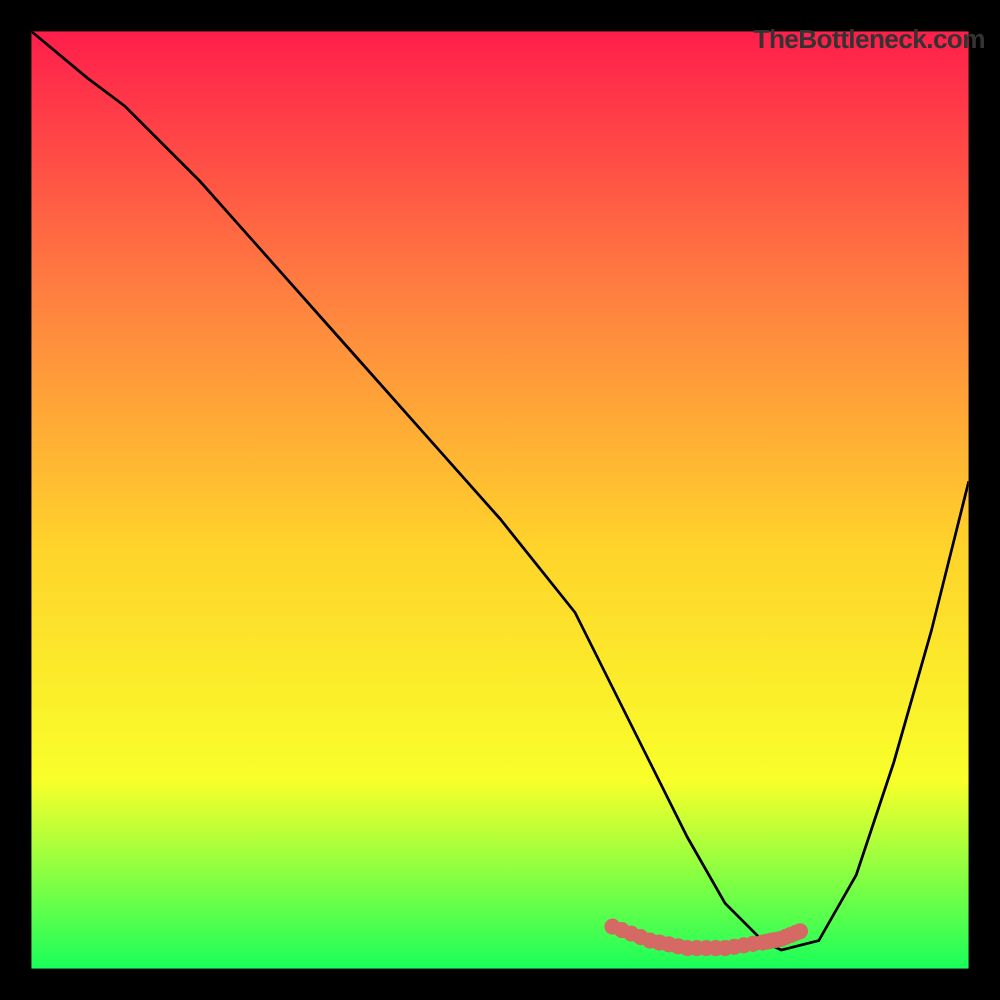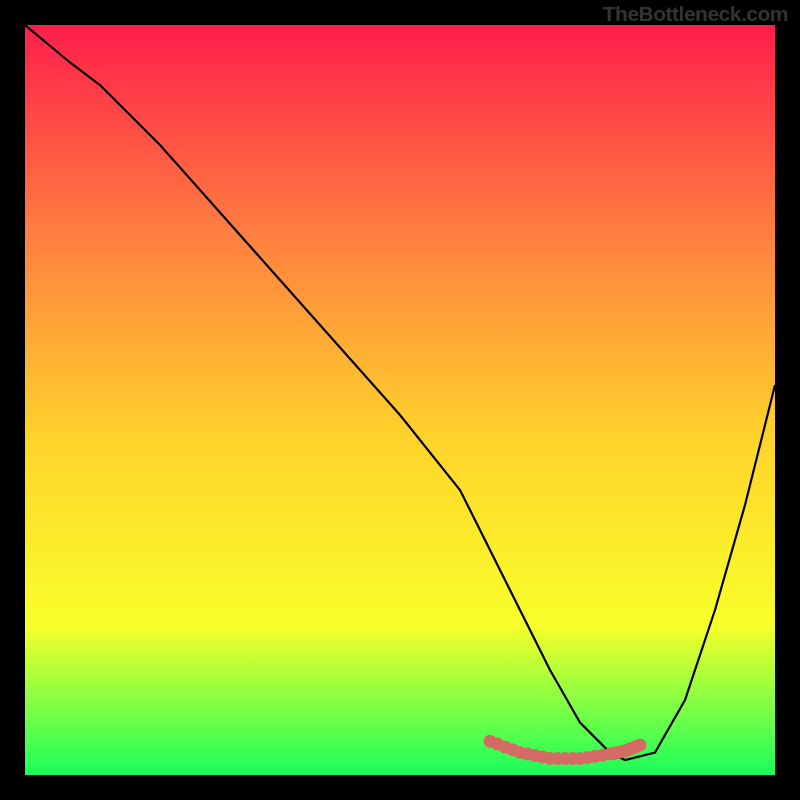--- a/index.html
+++ b/index.html
@@ -4,21 +4,21 @@
 <style>
 html, body {
   margin: 0;
   padding: 0;
   background: #000;
   width: 800px; height: 800px;
   font-family: Arial, Helvetica, sans-serif;
 }
 .watermark {
   position: absolute;
-  top: 2px; right: 12px;
+  top: 20px; right: 12px;
   color: #333; font-size: 21px; font-weight: 700;
   letter-spacing: -0.5px;
   z-index: 5;
 }
 .plot {
   position: absolute;
   left: 25px; top: 25px;
   width: 750px; height: 750px;
 }
 svg { position: absolute; inset: 0; }

